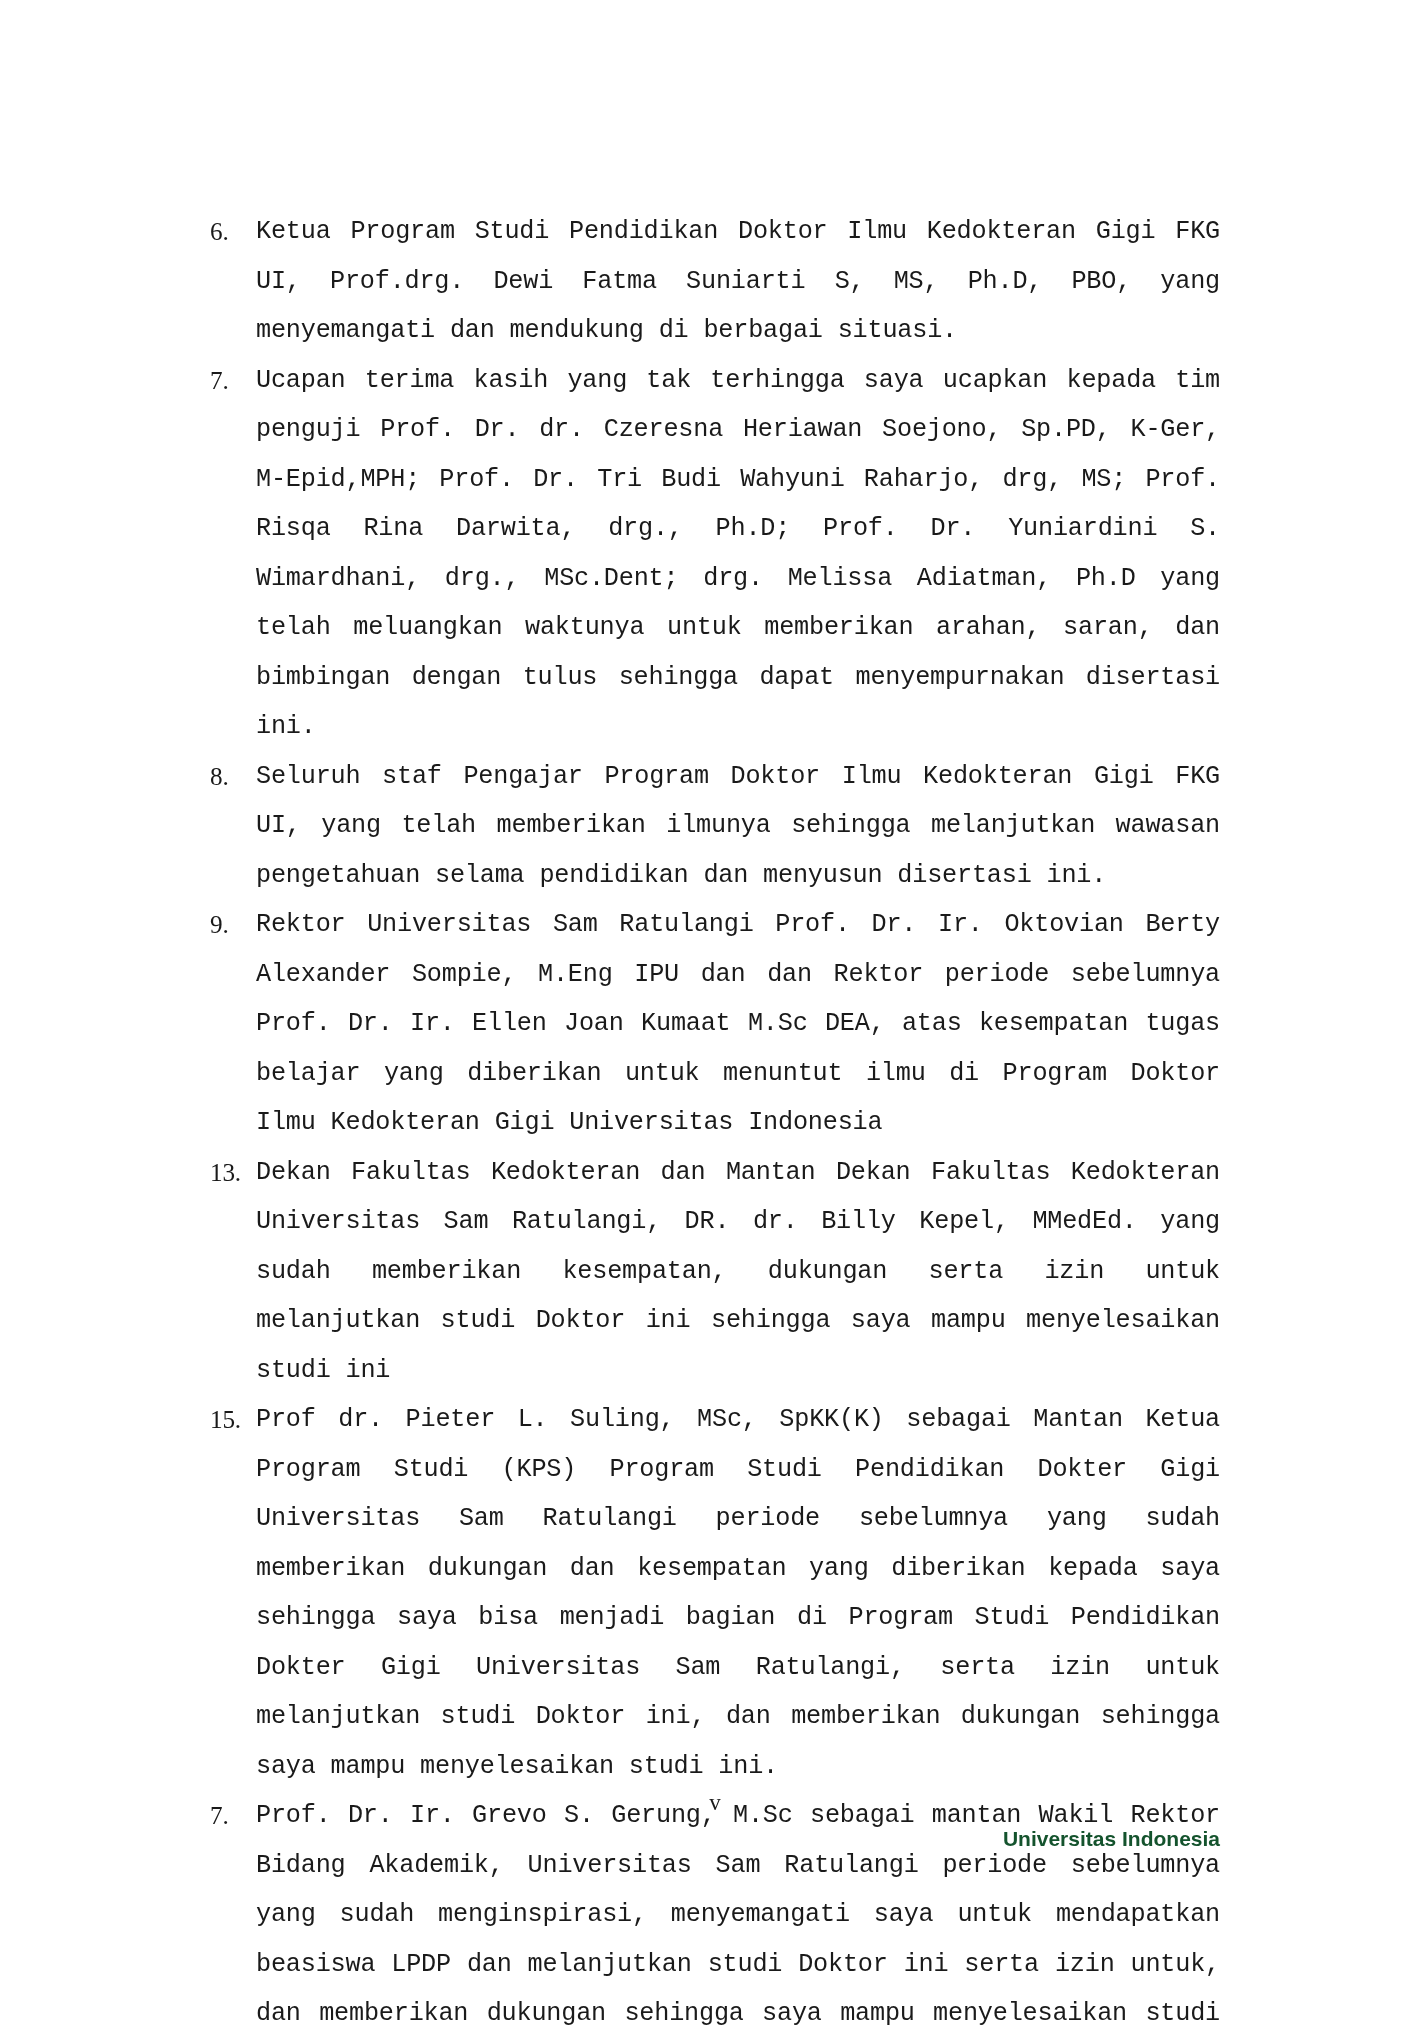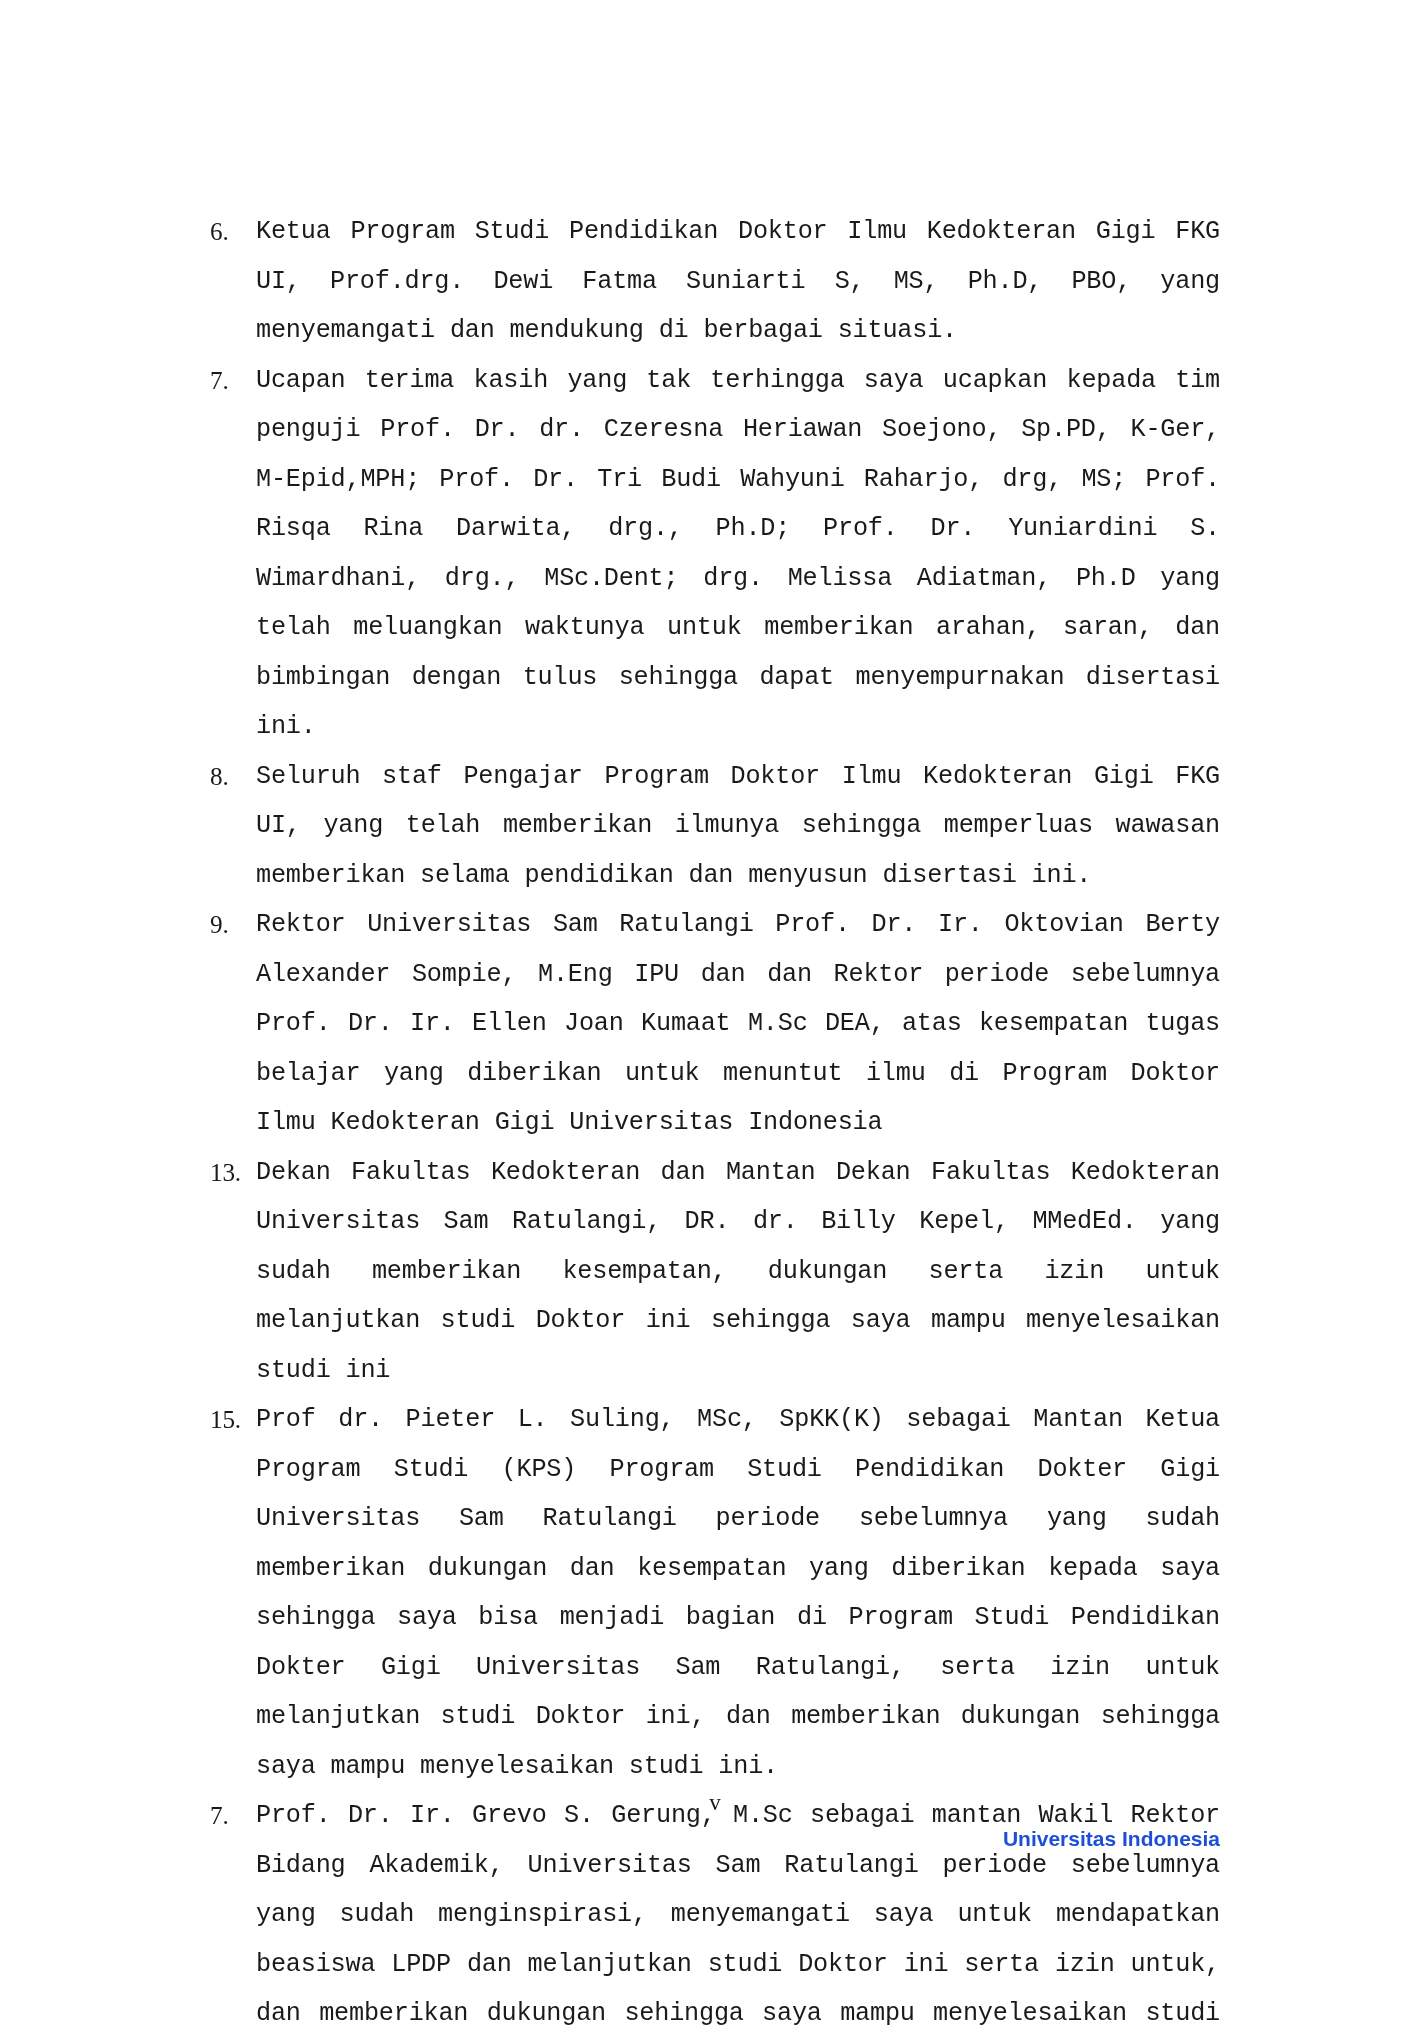--- a/index.html
+++ b/index.html
@@ -52,39 +52,39 @@
     font-family: "Liberation Serif", serif;
     font-size: 23px;
   }
   .footer-label {
     position: absolute;
     right: 208px;
     top: 1827px;
     font-family: "Liberation Sans", sans-serif;
     font-weight: bold;
     font-size: 21px;
-    color: #1d4ed8;
+    color: #14532d;
   }
 </style>
 </head>
 <body>
 
 <div class="page-content">
   <ol class="ack-list">
     <li class="ack-item">
       <span class="num">6.</span>
       <span class="txt">Ketua Program Studi Pendidikan Doktor Ilmu Kedokteran Gigi FKG UI, Prof.drg. Dewi Fatma Suniarti S, MS, Ph.D, PBO, yang menyemangati dan mendukung di berbagai situasi.</span>
     </li>
     <li class="ack-item">
       <span class="num">7.</span>
       <span class="txt">Ucapan terima kasih yang tak terhingga saya ucapkan kepada tim penguji Prof. Dr. dr. Czeresna Heriawan Soejono, Sp.PD, K-Ger, M-Epid,MPH; Prof. Dr. Tri Budi Wahyuni Raharjo, drg, MS; Prof. Risqa Rina Darwita, drg., Ph.D; Prof. Dr. Yuniardini S. Wimardhani, drg., MSc.Dent; drg. Melissa Adiatman, Ph.D yang telah meluangkan waktunya untuk memberikan arahan, saran, dan bimbingan dengan tulus sehingga dapat menyempurnakan disertasi ini.</span>
     </li>
     <li class="ack-item">
       <span class="num">8.</span>
-      <span class="txt">Seluruh staf Pengajar Program Doktor Ilmu Kedokteran Gigi FKG UI, yang telah memberikan ilmunya sehingga memperluas wawasan memberikan selama pendidikan dan menyusun disertasi ini.</span>
+      <span class="txt">Seluruh staf Pengajar Program Doktor Ilmu Kedokteran Gigi FKG UI, yang telah memberikan ilmunya sehingga melanjutkan wawasan pengetahuan selama pendidikan dan menyusun disertasi ini.</span>
     </li>
     <li class="ack-item">
       <span class="num">9.</span>
       <span class="txt">Rektor Universitas Sam Ratulangi Prof. Dr. Ir. Oktovian Berty Alexander Sompie, M.Eng IPU dan dan Rektor periode sebelumnya Prof. Dr. Ir. Ellen Joan Kumaat M.Sc DEA, atas kesempatan tugas belajar yang diberikan untuk menuntut ilmu di Program Doktor Ilmu Kedokteran Gigi Universitas Indonesia</span>
     </li>
     <li class="ack-item">
       <span class="num">13.</span>
       <span class="txt">Dekan Fakultas Kedokteran dan Mantan Dekan Fakultas Kedokteran Universitas Sam Ratulangi, DR. dr. Billy Kepel, MMedEd. yang sudah memberikan kesempatan, dukungan serta izin untuk melanjutkan studi Doktor ini sehingga saya mampu menyelesaikan studi ini</span>
     </li>
     <li class="ack-item">

